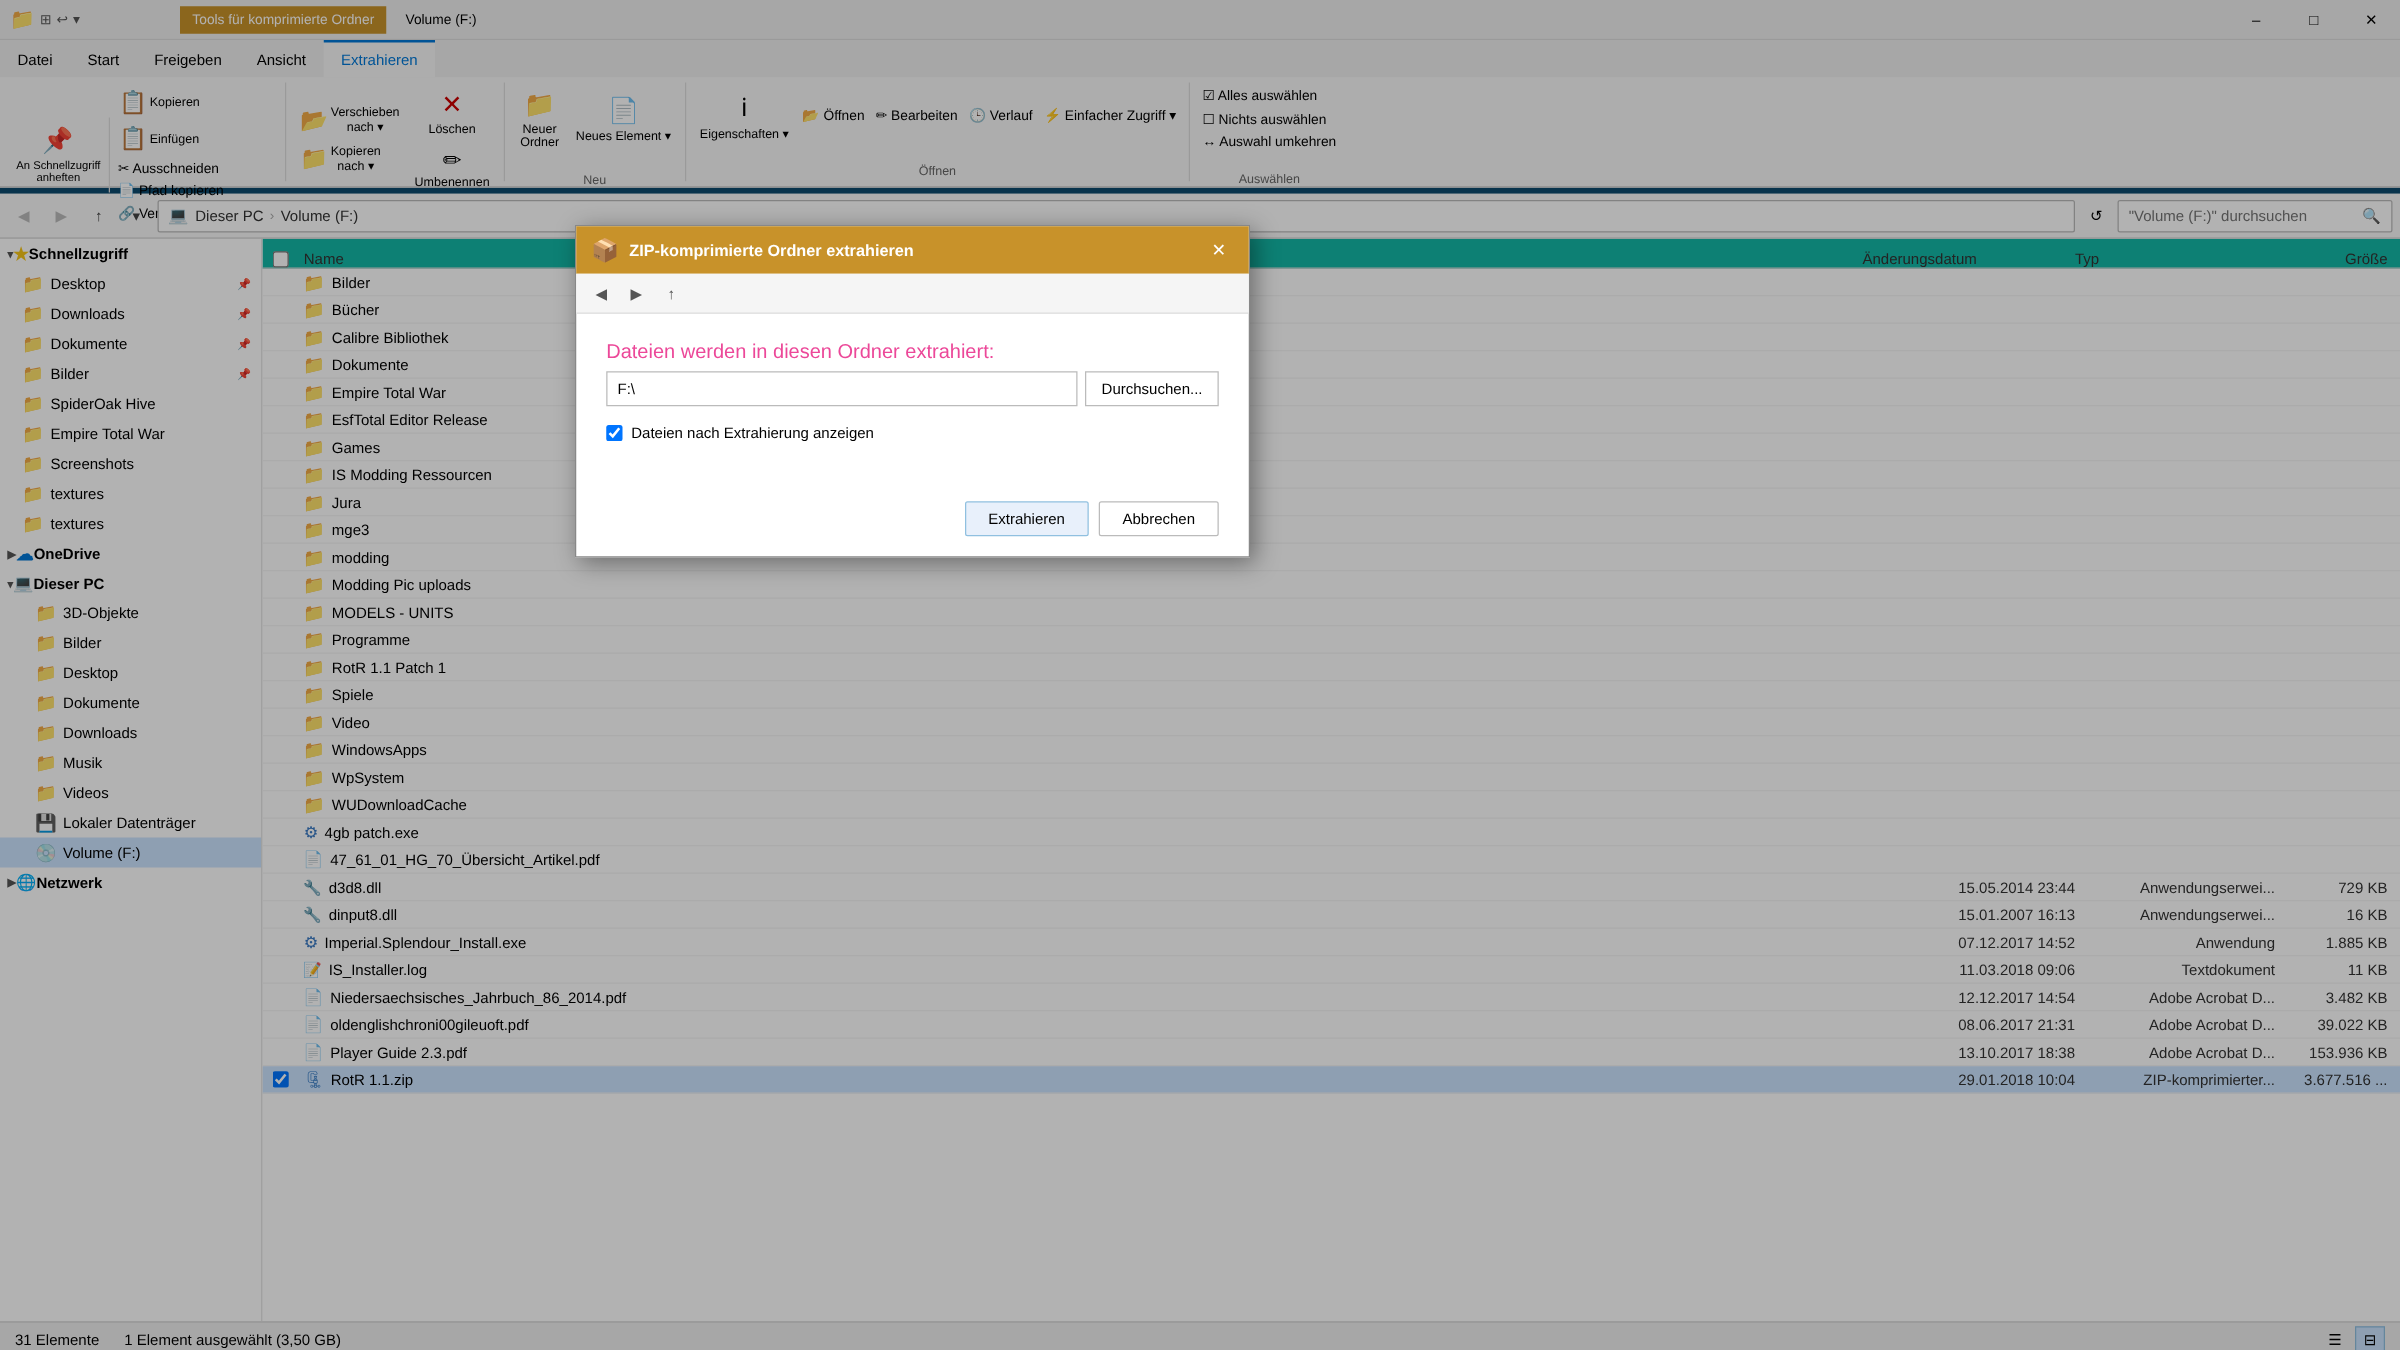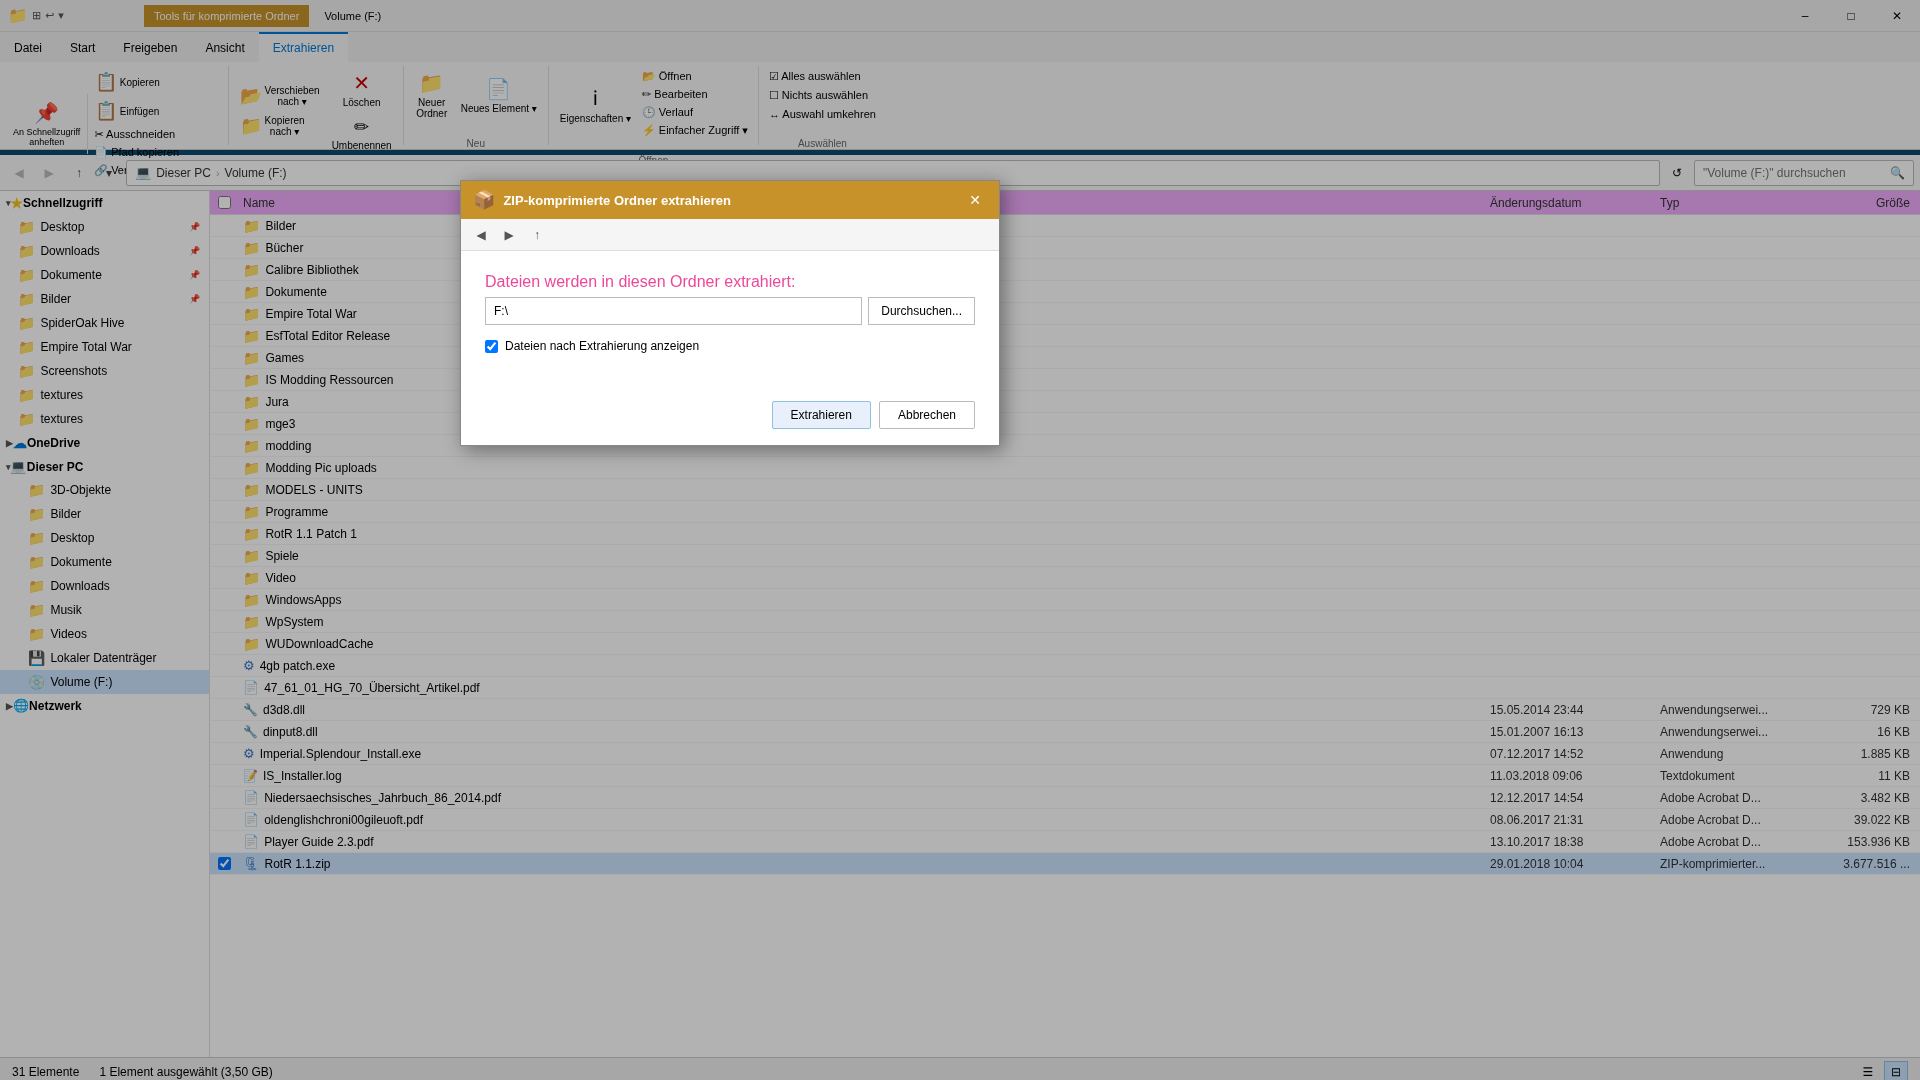--- a/index.html
+++ b/index.html
@@ -235,43 +235,43 @@
 
     
     .file-list {
       flex: 1;
       background: white;
       overflow-y: auto;
       position: relative;
     }
     .file-list-header {
       display: flex;
-      align-items: center;
-      background: #f0abfc;
+      align-items: flex-end;
+      background: #14b8a6;
       border-bottom: 1px solid #ddd;
       height: 24px;
       position: sticky;
       top: 0;
     }
     .file-col-check { width: 28px; display: flex; align-items: center; justify-content: center; }
     .file-col-name { flex: 1; padding: 0 5px; cursor: pointer; user-select: none; }
     .file-col-date { width: 170px; cursor: pointer; user-select: none; }
     .file-col-type { width: 160px; cursor: pointer; user-select: none; }
     .file-col-size { width: 100px; text-align: right; padding-right: 10px; cursor: pointer; user-select: none; }
     .file-col-header { font-size: 12px; color: #333; }
     .file-row {
       display: flex;
       align-items: center;
       height: 22px;
       border-bottom: 1px solid #f5f5f5;
     }
     .file-row.selected { background: #cce4ff; }
     .file-row .file-col-check { font-size: 10px; }
     .file-row .file-col-name { display: flex; align-items: center; gap: 5px; font-size: 12px; }
-    .file-row .file-col-date, .file-row .file-col-type { font-size: 12px; color: #333; }
+    .file-row .file-col-date, .file-row .file-col-type { font-size: 12px; color: #333; text-align: right; }
     .file-row .file-col-size { font-size: 12px; color: #333; text-align: right; padding-right: 10px; }
     .folder-ico { color: #ffb900; font-size: 14px; }
     .file-ico-exe { color: #3a7ac4; font-size: 13px; }
     .file-ico-pdf { color: #d14f4f; font-size: 13px; }
     .file-ico-dll { color: #888; font-size: 12px; }
     .file-ico-log { color: #888; font-size: 12px; }
     .file-ico-zip { color: #337ac4; font-size: 13px; }
 
     
     .status-bar {
@@ -531,21 +531,21 @@
       </div>
       <div class="ribbon-group-label">Neu</div>
     </div>
 
     <div class="ribbon-group">
       <div class="ribbon-group-items">
         <div class="ribbon-btn">
           <span style="font-size:20px;">ℹ</span>
           <span>Eigenschaften ▾</span>
         </div>
-        <div style="display:flex;flex-direction:column;gap:1px;justify-content:center;">
+        <div style="display:flex;flex-direction:row;gap:1px;justify-content:center;">
           <div class="ribbon-btn-small">📂 Öffnen</div>
           <div class="ribbon-btn-small">✏ Bearbeiten</div>
           <div class="ribbon-btn-small">🕒 Verlauf</div>
           <div class="ribbon-btn-small">⚡ Einfacher Zugriff ▾</div>
         </div>
       </div>
       <div class="ribbon-group-label">Öffnen</div>
     </div>
 
     <div class="ribbon-group" style="border-right:none;">

